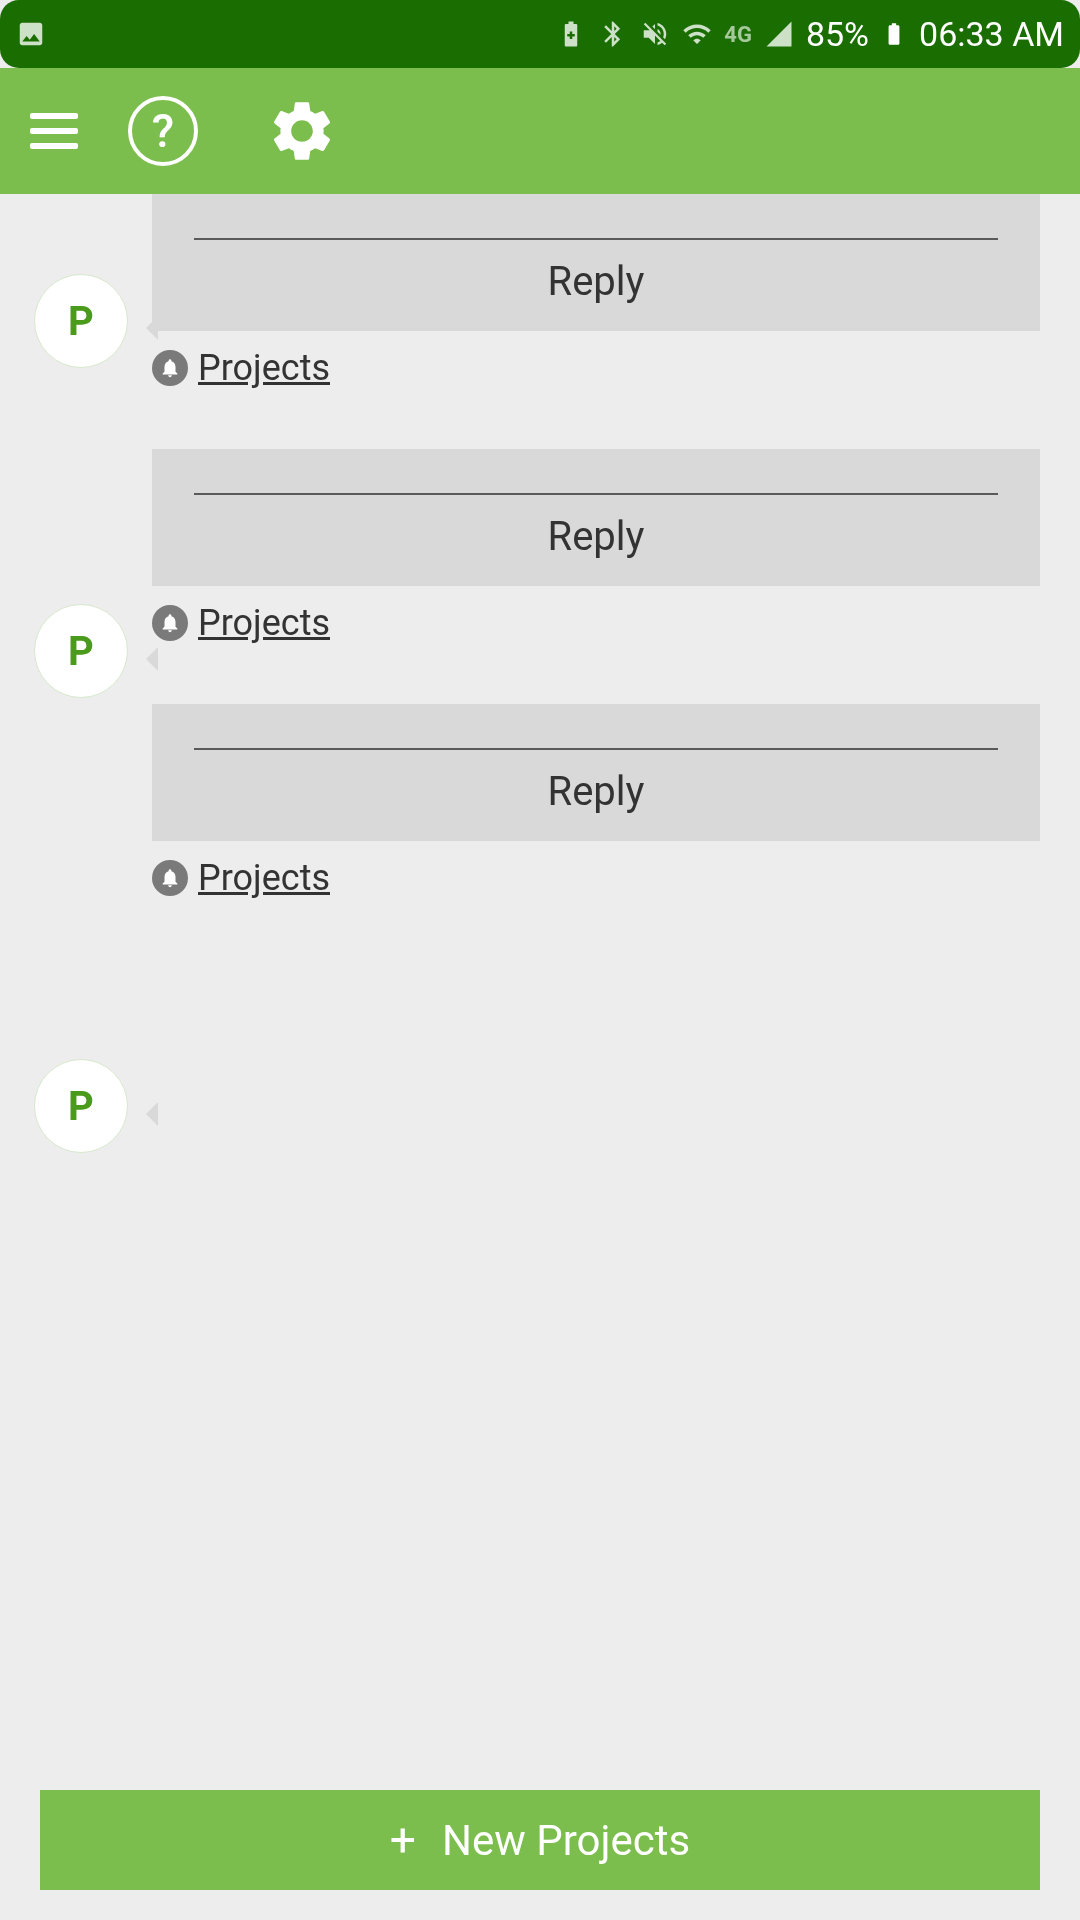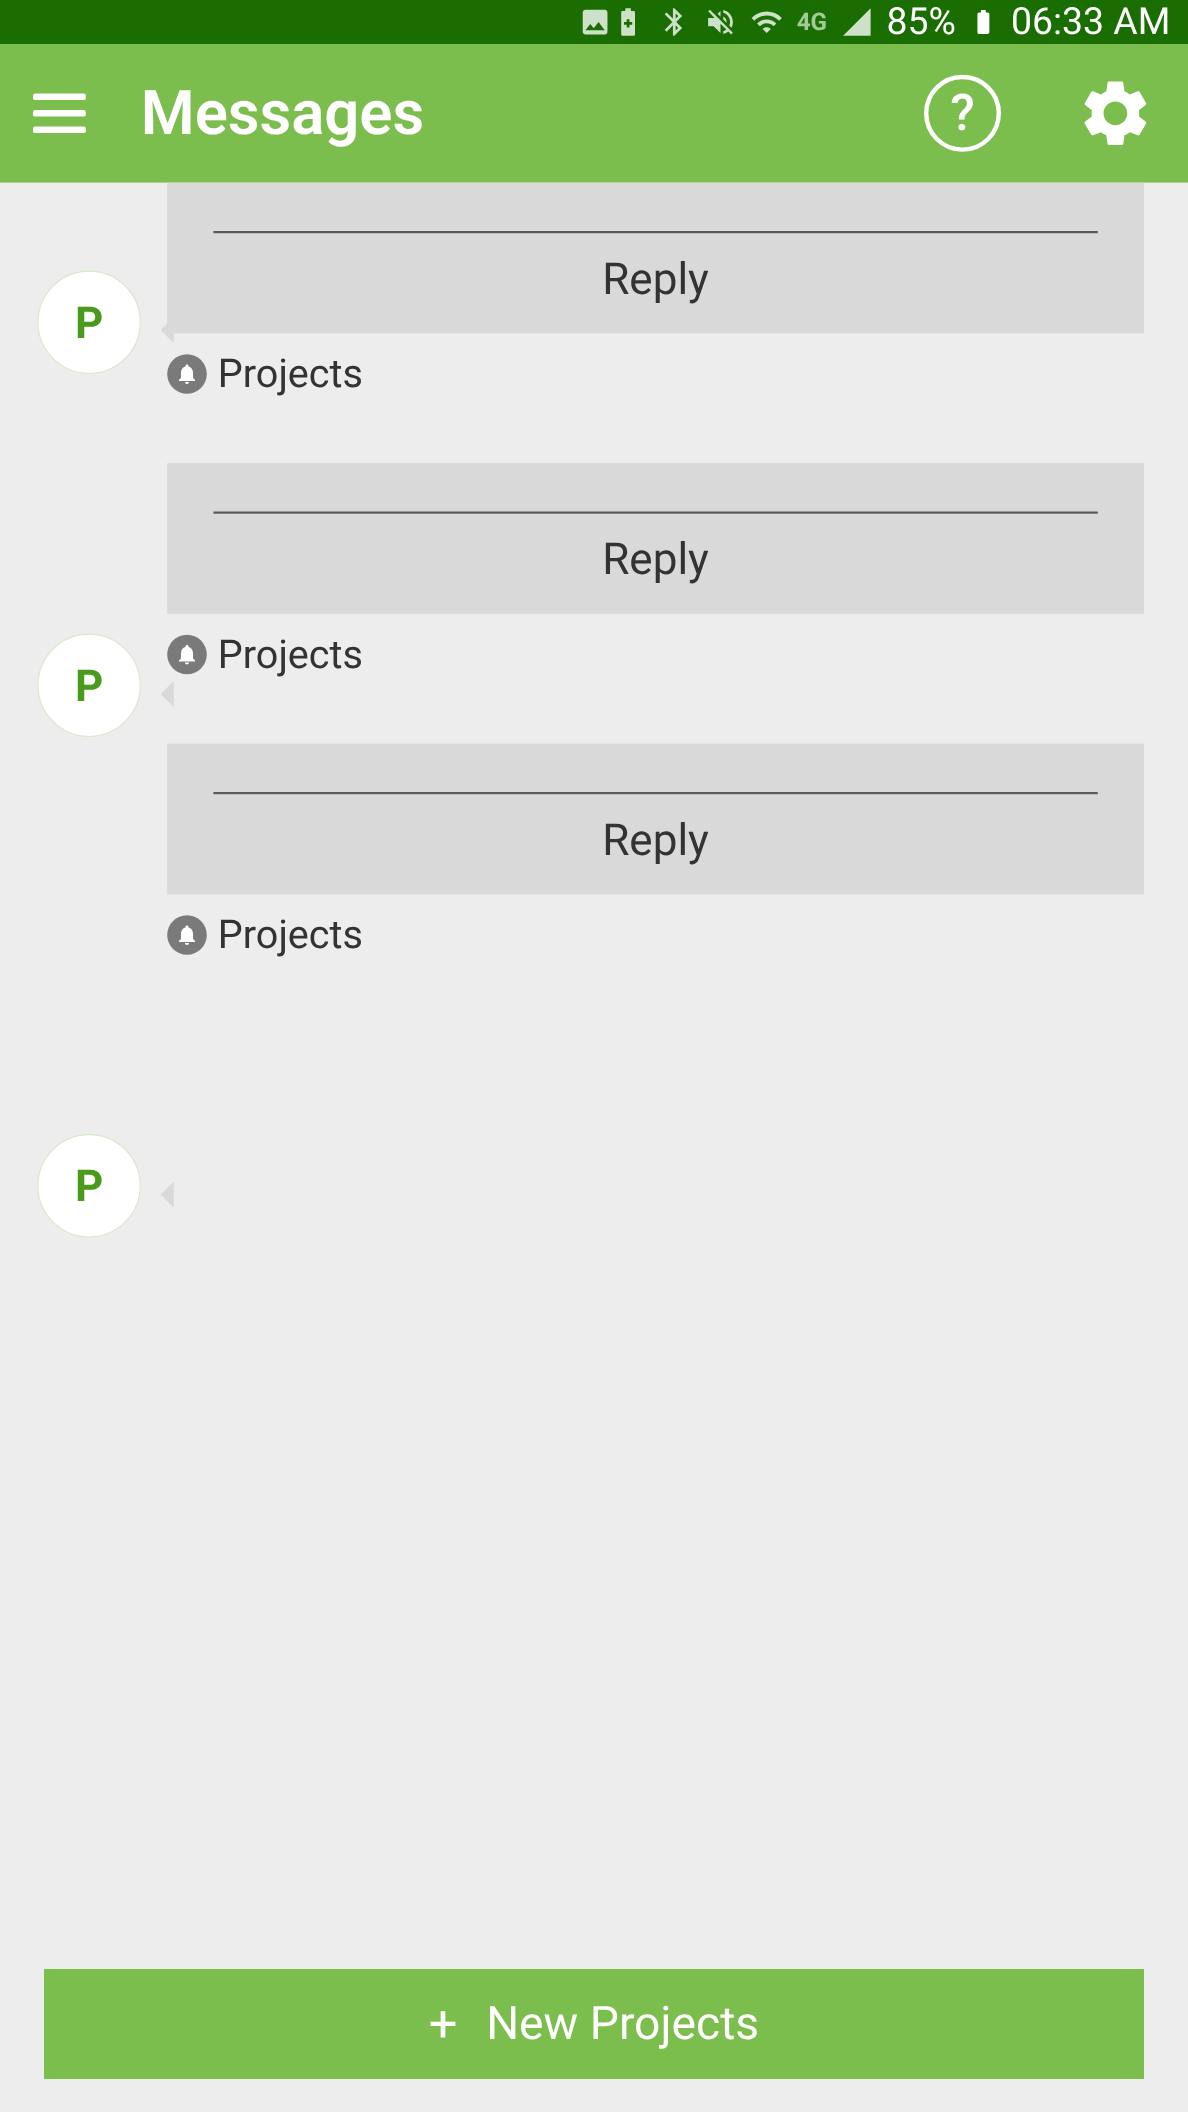--- a/index.html
+++ b/index.html
@@ -5,27 +5,28 @@
     * { margin: 0; padding: 0; box-sizing: border-box; }
     body {
       width: 1080px;
       height: 1920px;
       background: #ededed;
       font-family: -apple-system, Roboto, sans-serif;
       overflow: hidden;
       position: relative;
     }
     .status-bar {
-      height: 40px;
+      height: 68px;
       background: #1a6d00;
       display: flex;
       align-items: center;
-      justify-content: flex-end;
+      justify-content: space-between;
       padding: 0 16px;
       color: #fff;
+      border-radius: 19px;
     }
     .status-left {
       display: flex;
       gap: 8px;
       align-items: center;
     }
     .status-right {
       display: flex;
       gap: 12px;
       align-items: center;
@@ -144,20 +145,21 @@
       cursor: pointer;
     }
     .sender-row {
       margin-left: 112px;
       margin-top: 16px;
       display: flex;
       align-items: center;
       gap: 10px;
       font-size: 36px;
       color: #333;
+      text-decoration: underline;
     }
     .bell-badge {
       width: 36px; height: 36px;
       background: #7a7a7a;
       border-radius: 50%;
       display: flex;
       align-items: center;
       justify-content: center;
     }
     .new-message {
@@ -212,21 +214,20 @@
     <span>06:33 AM</span>
   </div>
 </div>
 
 <div class="app-bar">
   <div class="hamburger">
     <div></div>
       <div></div>
       <div></div>
   </div>
-  <div class="app-title">Messages</div>
   <div class="help-btn">?</div>
   <svg class="gear-icon" viewBox="0 0 24 24">
       <path fill="#fff" d="M19.14 12.94c.04-.3.06-.61.06-.94 0-.32-.02-.64-.07-.94l2.03-1.58c.18-.14.23-.41.12-.61l-1.92-3.32c-.12-.22-.37-.29-.59-.22l-2.39.96c-.5-.38-1.03-.7-1.62-.94l-.36-2.54c-.04-.24-.24-.41-.48-.41h-3.84c-.24 0-.43.17-.47.41l-.36 2.54c-.59.24-1.13.57-1.62.94l-2.39-.96c-.22-.08-.47 0-.59.22L2.74 8.87c-.12.21-.08.47.12.61l2.03 1.58c-.05.3-.09.63-.09.94s.02.64.07.94l-2.03 1.58c-.18.14-.23.41-.12.61l1.92 3.32c.12.22.37.29.59.22l2.39-.96c.5.38 1.03.7 1.62.94l.36 2.54c.05.24.24.41.48.41h3.84c.24 0 .44-.17.47-.41l.36-2.54c.59-.24 1.13-.56 1.62-.94l2.39.96c.22.08.47 0 .59-.22l1.92-3.32c.12-.22.07-.47-.12-.61l-2.01-1.58zM12 15.6c-1.98 0-3.6-1.62-3.6-3.6s1.62-3.6 3.6-3.6 3.6 1.62 3.6 3.6-1.62 3.6-3.6 3.6z"></path>
     </svg>
 </div>
 
 <div class="messages-container">
 
   <div class="message-block first">
     <div class="avatar av1">P</div>

